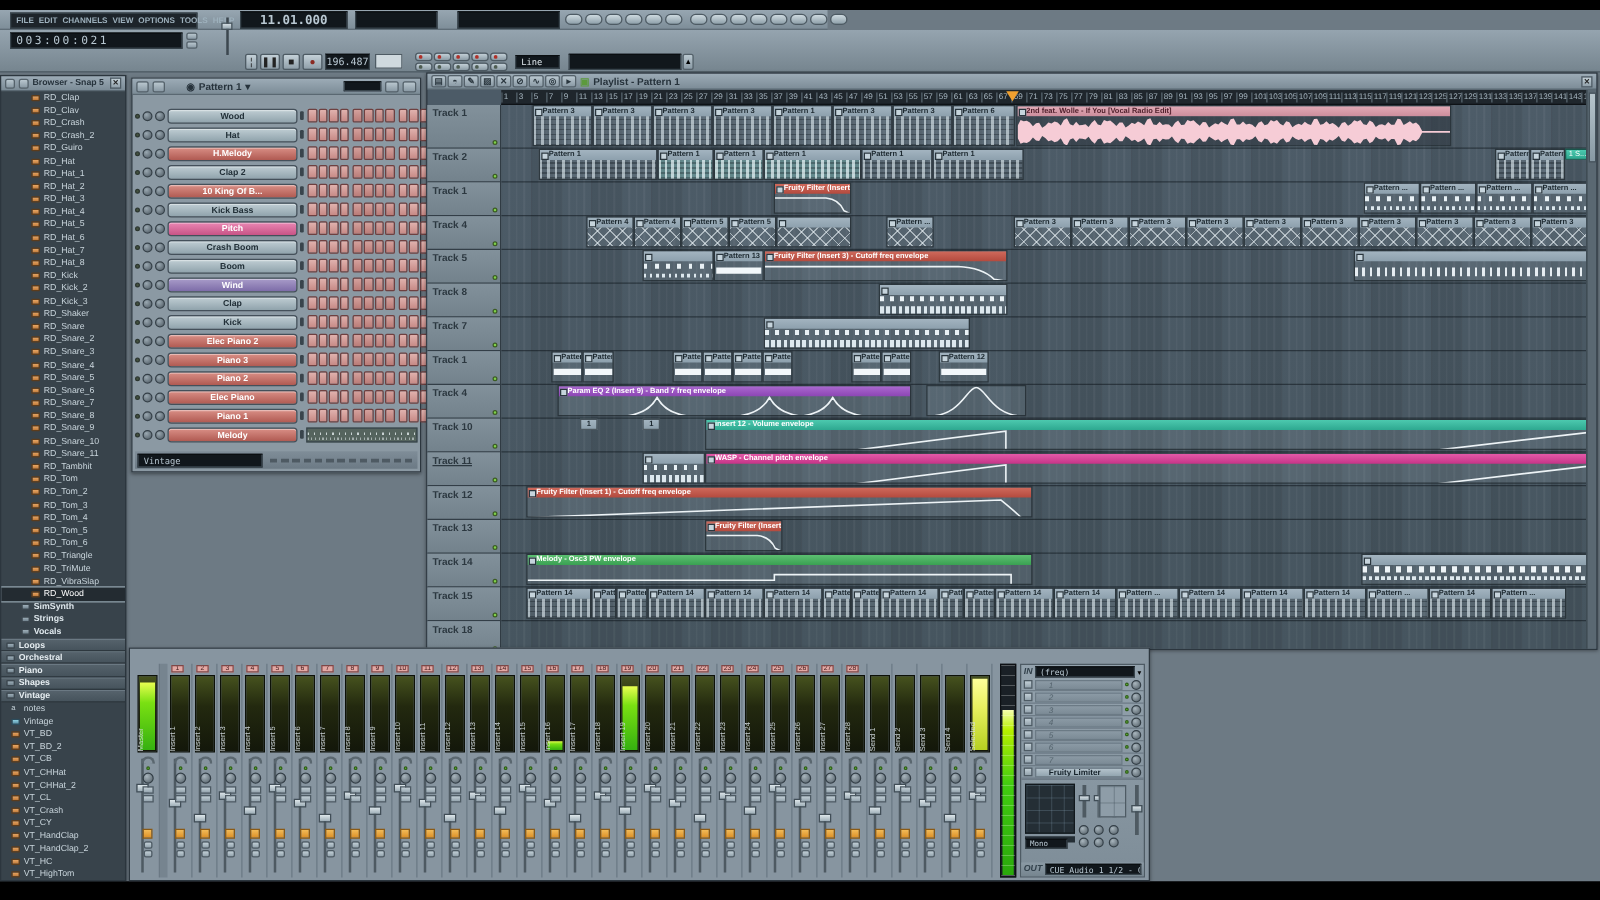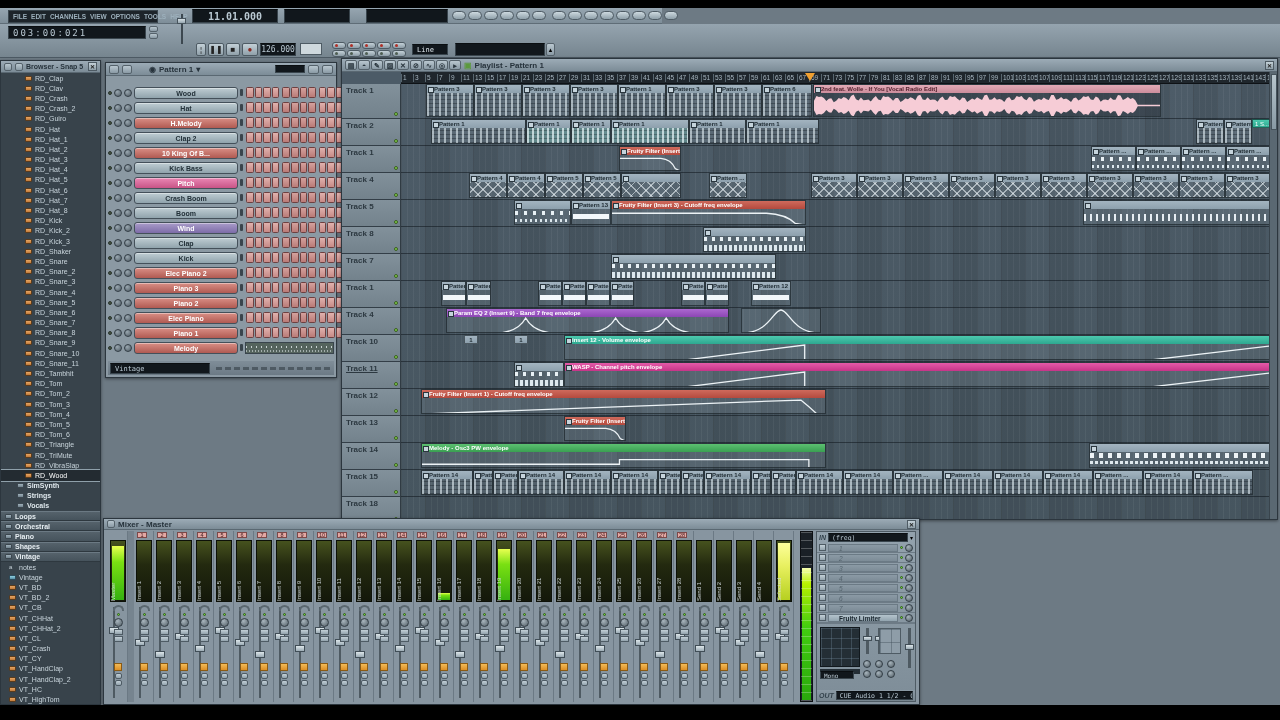--- a/index.html
+++ b/index.html
@@ -188,21 +188,21 @@
   <div class="abs btn" style="left:149px;top:25px;width:9px;height:6px"></div>
   <div class="abs vslider">
         <div class="trk"></div>
         <div class="hnd"></div>
       </div>
 
   <div class="abs tbtn" style="left:196px;width:10px">¦</div>
   <div class="abs tbtn" style="left:208px;width:16px">❚❚</div>
   <div class="abs tbtn" style="left:226px;width:14px">■</div>
   <div class="abs tbtn" style="left:242px;width:16px;color:#8a2a22">●</div>
-  <div class="abs lcd" style="left:260px;top:35px;width:36px;height:13px;font-size:8px;line-height:12px;text-align:center">126.000</div>
+  <div class="abs lcd" style="left:260px;top:35px;width:36px;height:13px;font-size:8px;line-height:12px;text-align:center">196.487</div>
   <div class="abs" style="left:300px;top:35px;width:22px;height:12px;background:#cfd9de;border:1px solid #4e5b64"></div>
   <div class="abs tglgrid" style="left:332px;top:34px" id="tglgrid">
         <span class="tgl">
           <i></i>
         </span>
         <span class="tgl">
           <i></i>
         </span>
         <span class="tgl">
           <i></i>
@@ -1457,25 +1457,20 @@
             </div>
           </div>
           <div class="lane" style="height: 27px;"></div>
         </div>
     <div class="pl-scroll">
           <div class="h"></div>
         </div>
   </div>
 
   <div class="win mixer">
-    <div class="tbar">
-      <span class="btn" style="width:8px;height:8px"></span>
-      <span>Mixer - Master</span>
-      <span class="closex">✕</span>
-    </div>
     <div class="strips" id="strips">
           <div class="strip">
             <div class="meter">
               <div class="fill" style="height: 54px;"></div>
             </div>
             <div class="slabel">Master</div>
             <div class="sctrl">
               <div class="fadtrk"></div>
               <div class="fadhnd" style="top: 22px;"></div>
               <div class="arc"></div>

